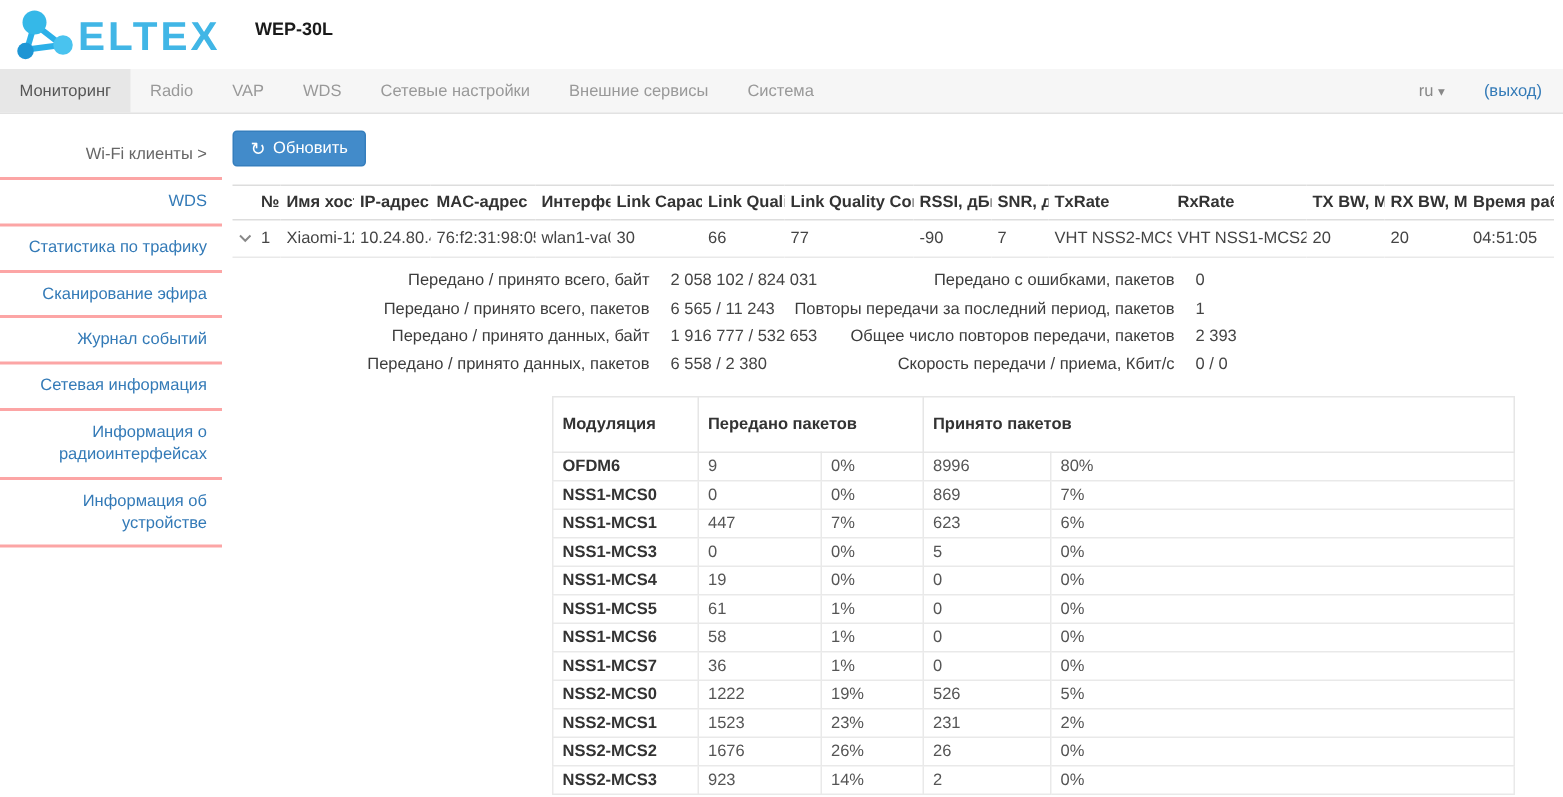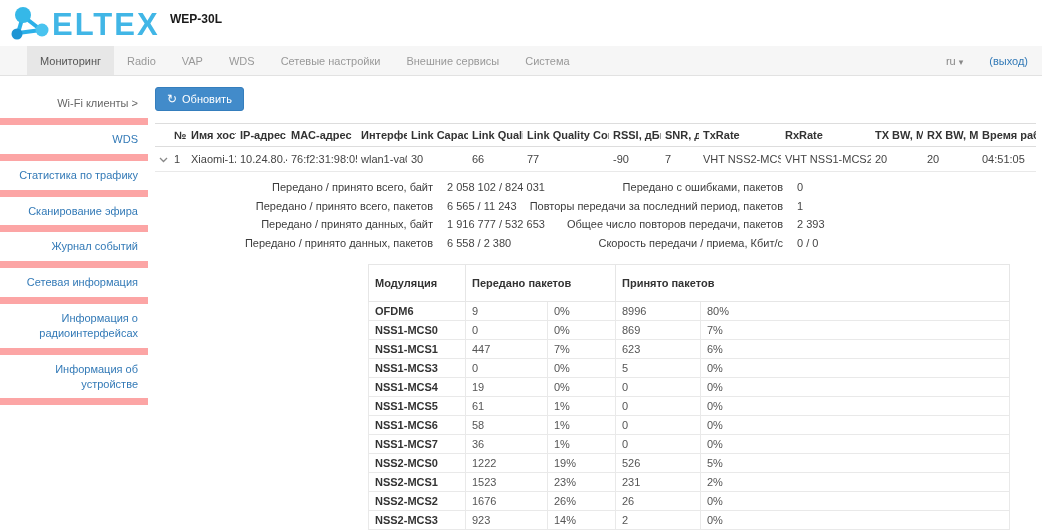--- a/index.html
+++ b/index.html
@@ -5,36 +5,36 @@
   :root{
     --brand:#41b6e6; --accent:#428bca; --link:#337ab7;
     --border:#ddd; --tab-active-bg:#e7e7e7;
   }
   *{box-sizing:border-box;margin:0;padding:0;}
   html,body{width:1042px;height:531px;overflow:hidden;background:#fff;
     font-family:"Liberation Sans", sans-serif;color:#333;}
   
   .topbar{position:relative;height:46px;background:#fff;}
   .logo{position:absolute;left:10px;top:6px;display:flex;align-items:center;}
-  .logo-text{font-size:31px;font-weight:bold;color:var(--brand);letter-spacing:2px;line-height:1;}
+  .logo-text{font-size:27px;font-weight:bold;color:var(--brand);letter-spacing:2px;line-height:1;}
   .device-title{position:absolute;left:170px;top:12px;font-size:12px;font-weight:bold;color:#1a1a1a;}
   
   .navbar{height:30px;background:#f6f6f6;border-bottom:1px solid #e2e2e2;display:flex;align-items:stretch;font-size:11px;}
-  #nav-tabs{display:flex;padding-left:27px;}
+  #nav-tabs{display:flex;}
   .tab{padding:0 13px;display:flex;align-items:center;color:#999;cursor:pointer;white-space:nowrap;}
   .tab.active{background:var(--tab-active-bg);color:#555;}
   .nav-right{margin-left:auto;display:flex;align-items:center;gap:26px;padding-right:14px;}
   .lang{color:#888;cursor:pointer;}
   .lang .caret{font-size:9px;color:#888;}
   .logout{color:var(--link);text-decoration:none;cursor:pointer;}
   
   .content{display:flex;}
   .sidebar{width:148px;flex:0 0 148px;padding-top:13px;font-size:11px;}
   .side-item{display:block;text-align:right;padding:7px 10px 7px 4px;color:var(--link);
-    border-bottom:7px solid #fca5a5;cursor:pointer;line-height:1.35;}
+    border-bottom:2px solid #fca5a5;cursor:pointer;line-height:1.35;}
   .side-item.active{color:#666;}
   .main{flex:1;padding:11px 6px 0 7px;}
   
   .refresh-btn{background:var(--accent);border:1px solid #357ebd;color:#fff;font-size:11px;
     padding:5px 11px;border-radius:3px;cursor:pointer;font-family:inherit;display:inline-flex;gap:5px;align-items:center;}
   .refresh-icon{font-size:12px;line-height:1;}
   
   table{border-collapse:collapse;}
   .clients{margin-top:12px;width:881px;table-layout:fixed;font-size:11px;}
   .clients th{font-weight:bold;text-align:left;padding:5px 4px;border-top:1px solid var(--border);

